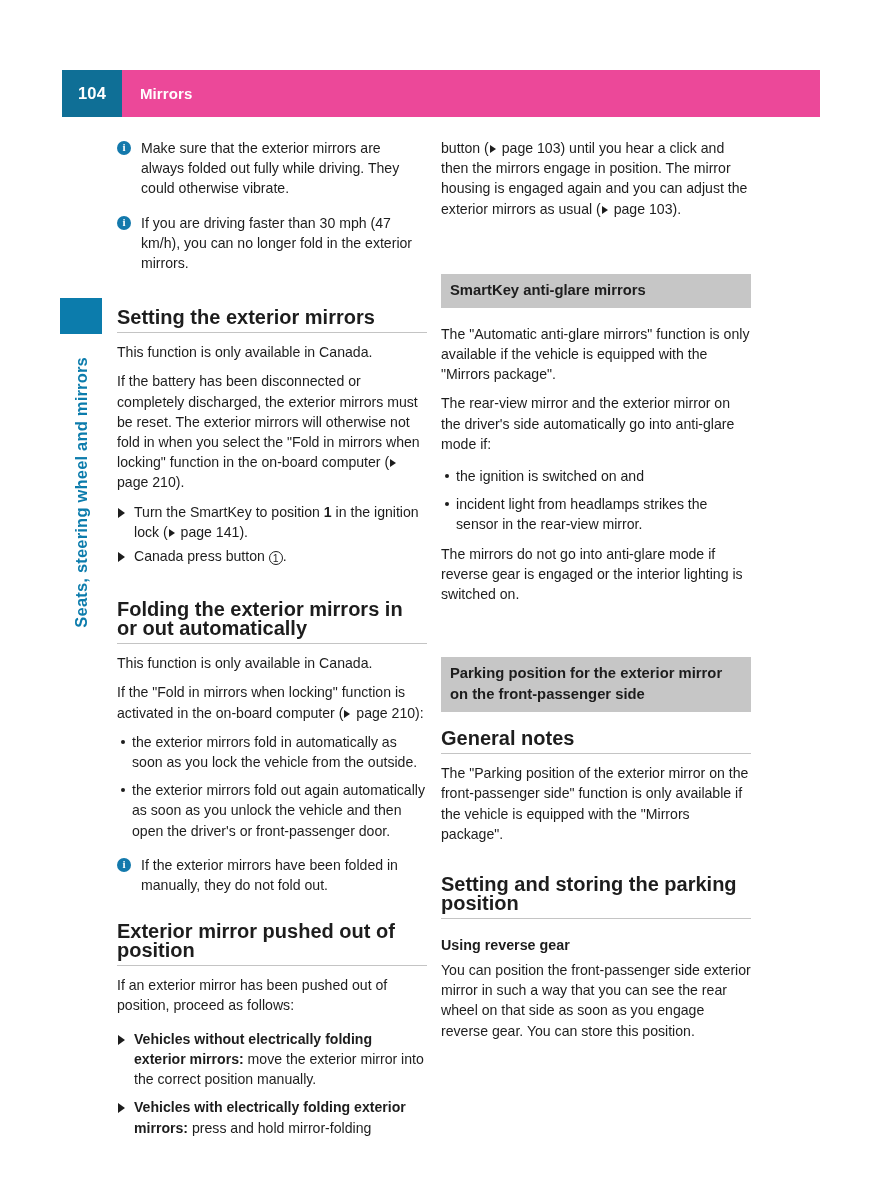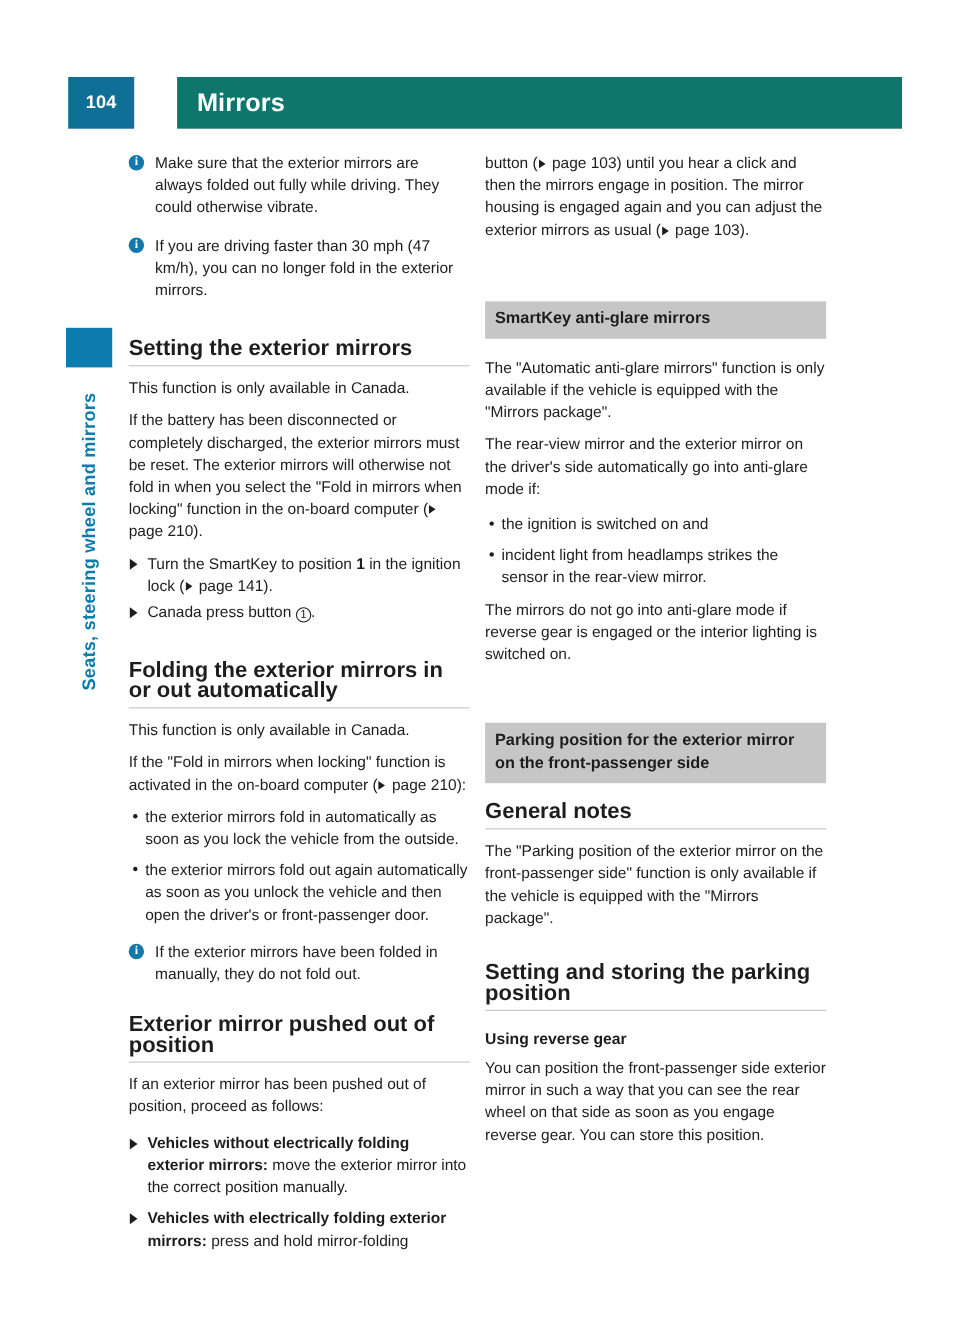--- a/index.html
+++ b/index.html
@@ -15,41 +15,40 @@
     overflow: hidden;
   }
 
   
   #header-bar {
     position: absolute;
     left: 62px; top: 70px;
     width: 758px; height: 47px;
     display: flex;
     align-items: stretch;
-    gap: 39px;
   }
   #page-number-block {
     width: 60px;
     background: #0f6f96;
     color: #ffffff;
     display: flex;
     align-items: center;
     justify-content: center;
     font-size: 16.5px;
     font-weight: bold;
     letter-spacing: .2px;
   }
   #header-title-block {
     flex: 1;
-    background: #0f766e;
+    background: #ec4899;
     color: #ffffff;
     display: flex;
     align-items: center;
     padding-left: 18px;
-    font-size: 23px;
+    font-size: 15px;
     font-weight: bold;
     letter-spacing: .1px;
     text-align: right;
   }
 
   
   #chapter-tab {
     position: absolute;
     left: 60px; top: 298px;
     width: 42px; height: 330px;

